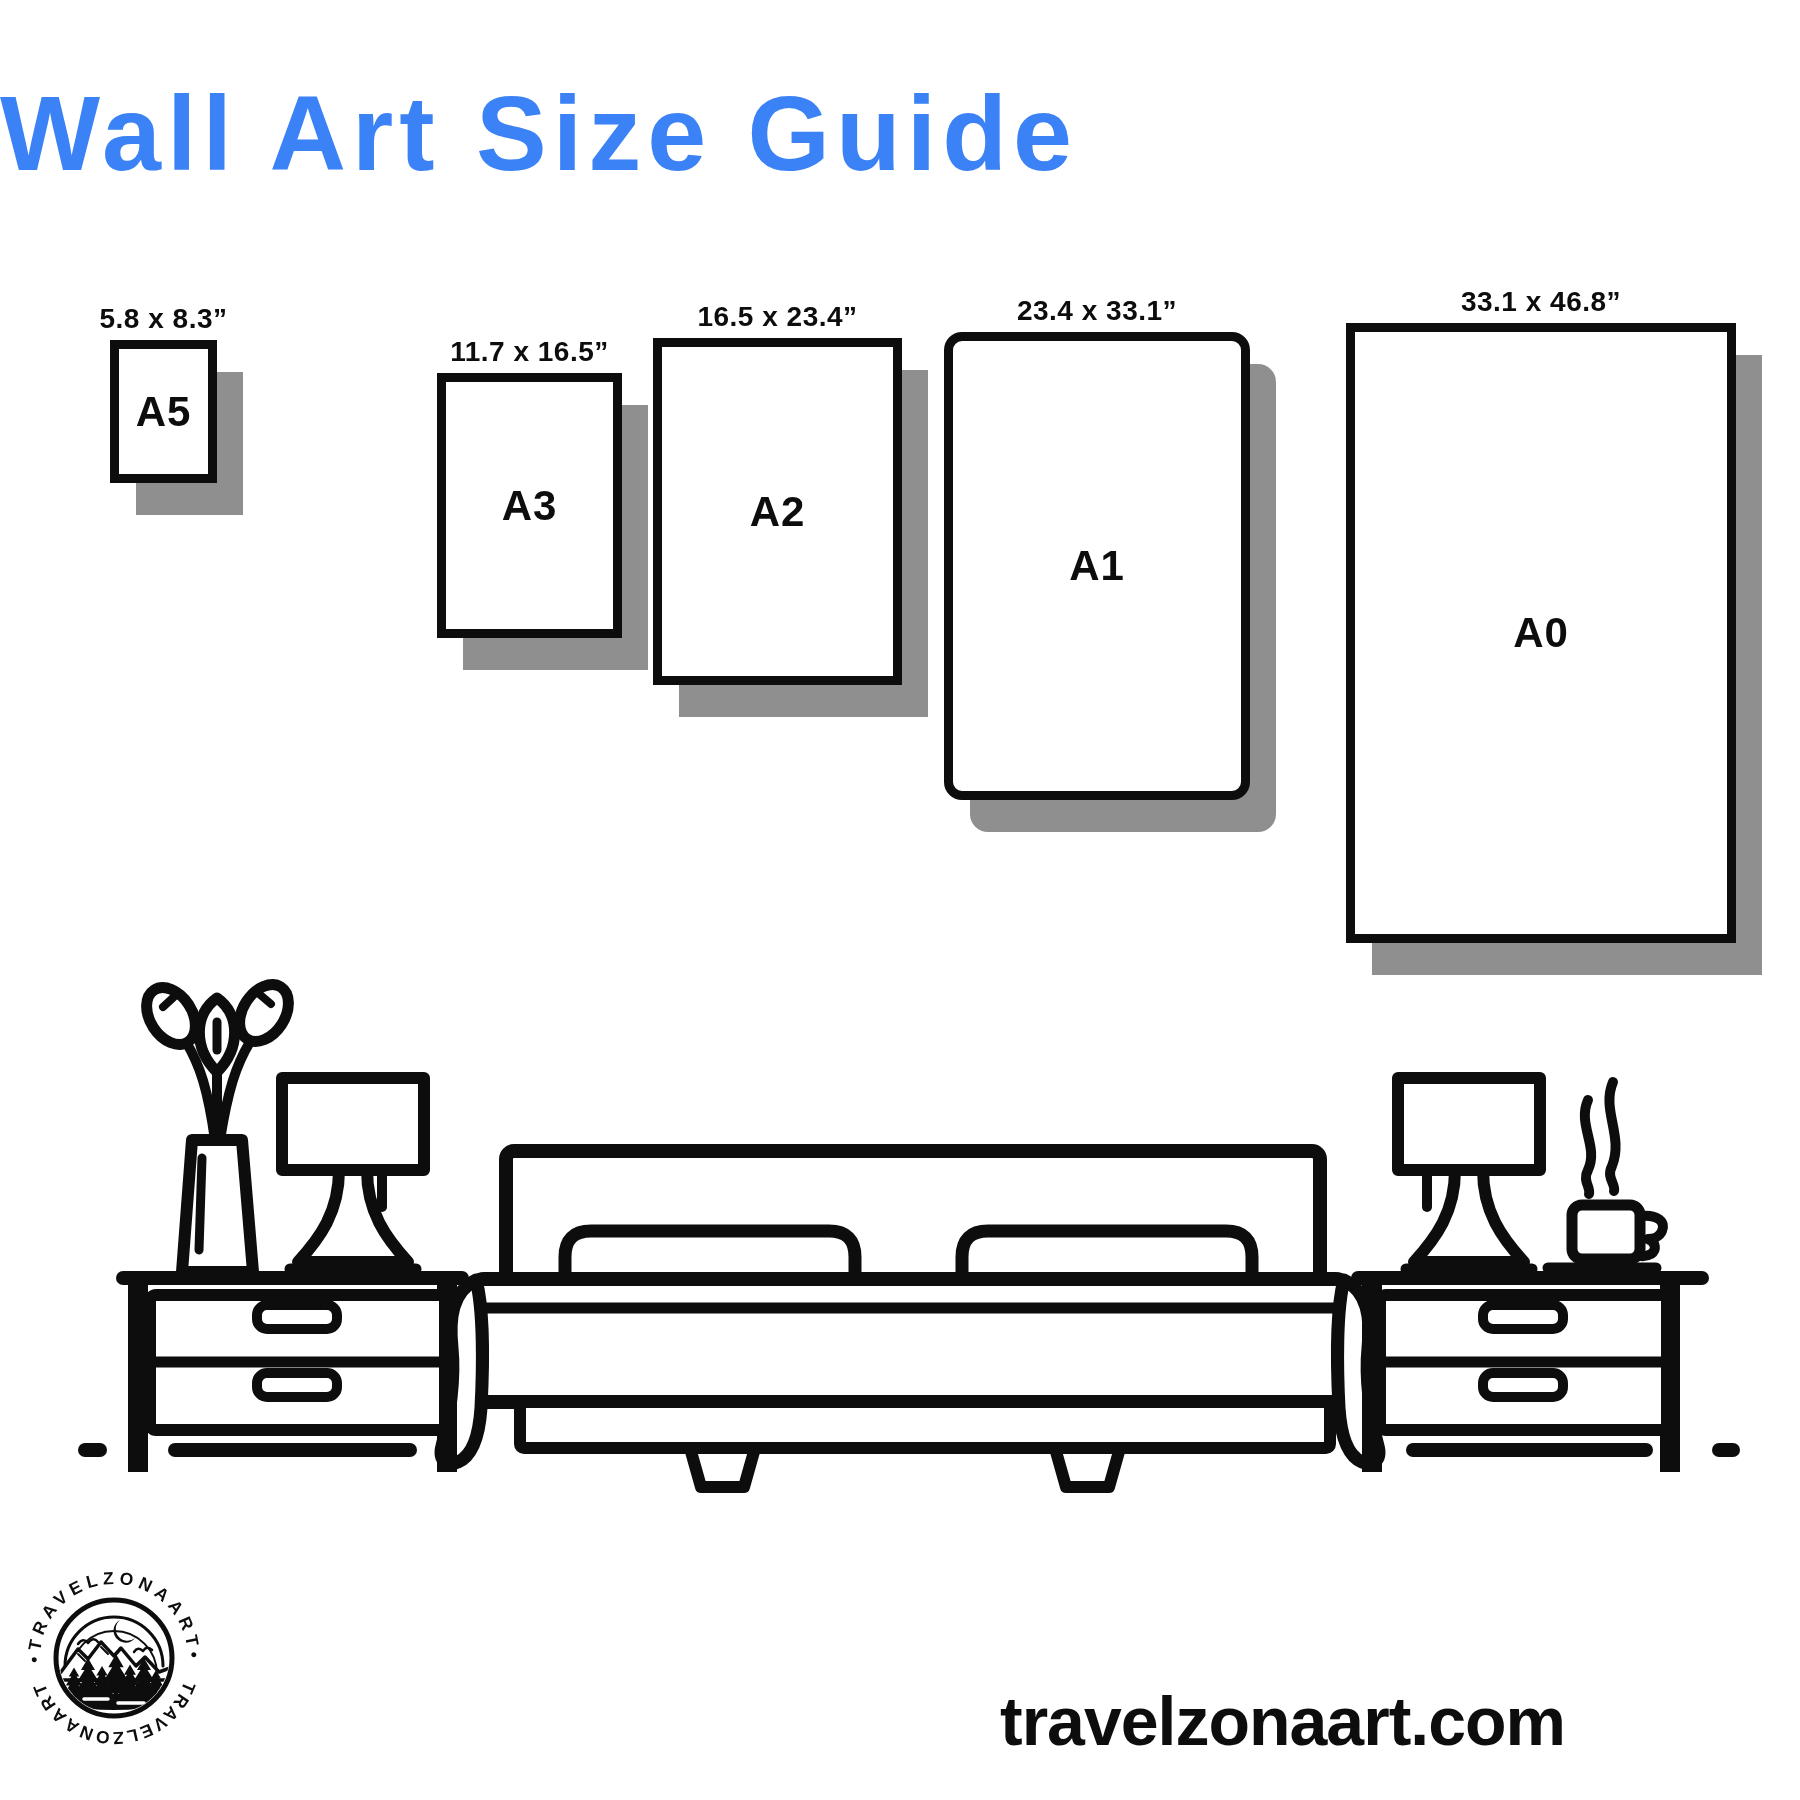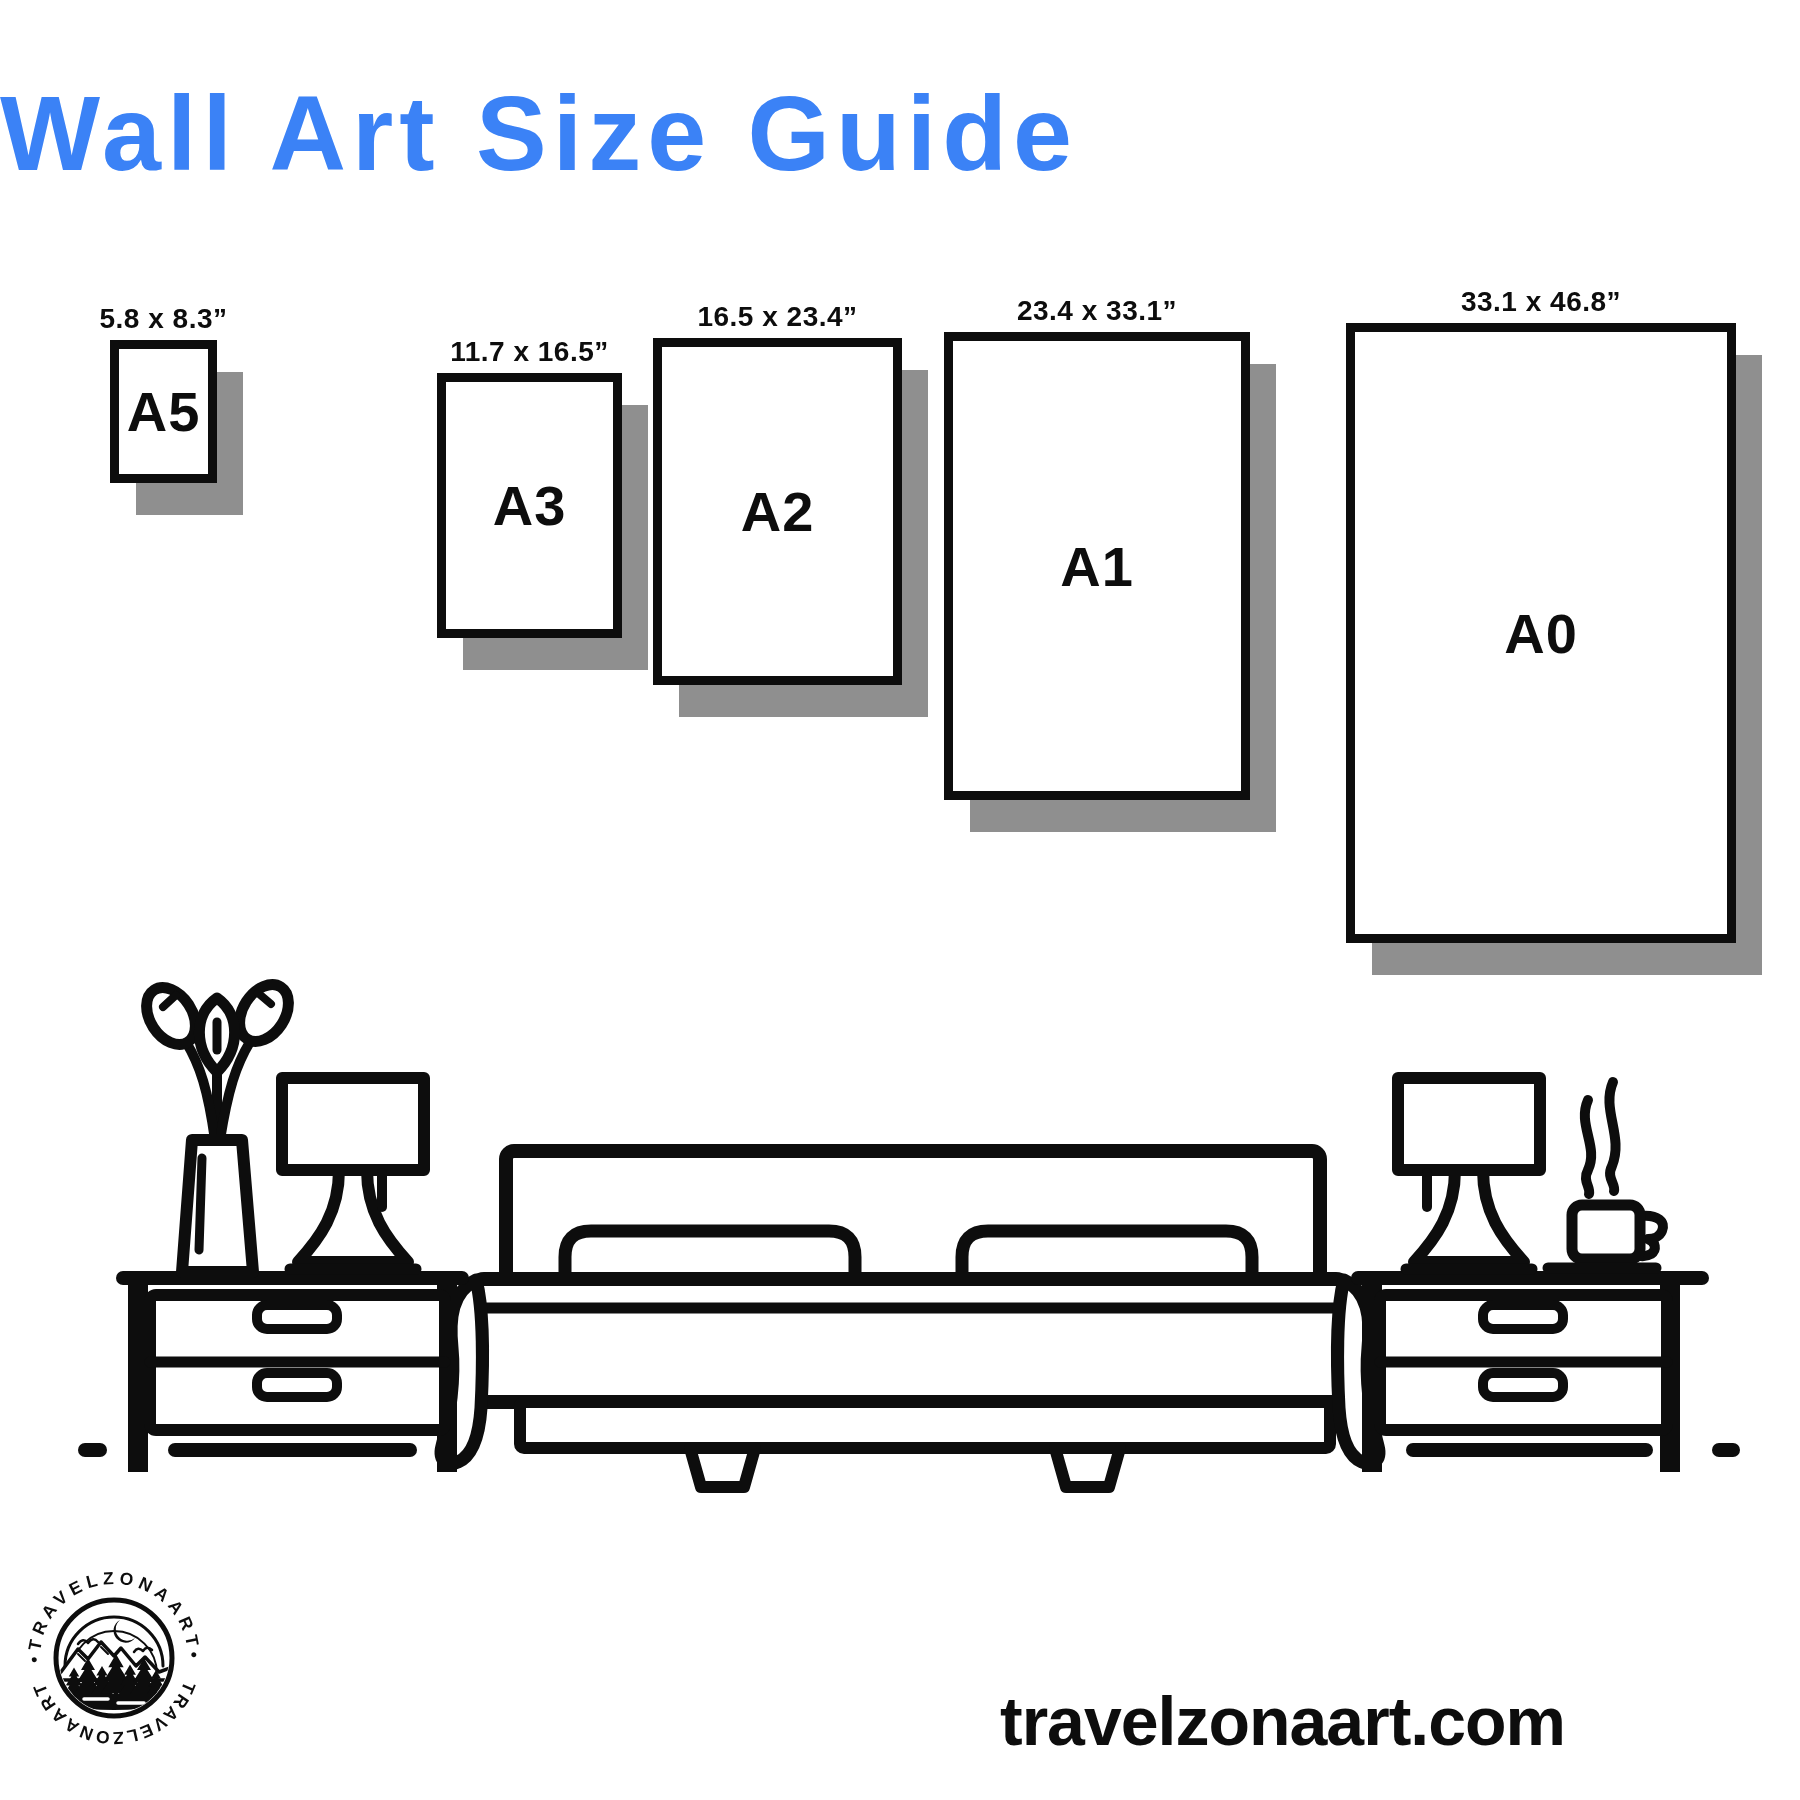--- a/index.html
+++ b/index.html
@@ -4,29 +4,29 @@
 <style>
   html,body{margin:0;padding:0;background:#ffffff;}
   body{width:1800px;height:1800px;font-family:"Liberation Sans",sans-serif;color:#0d0d0d;}
   .poster{position:relative;width:1800px;height:1800px;background:#ffffff;overflow:hidden;}
 
   .title{position:absolute;top:58px;left:0;width:1651px;text-align:left;
          font-size:106px;line-height:150px;font-weight:bold;letter-spacing:6px;color:#3b82f6;}
 
   .frame{position:absolute;box-sizing:border-box;background:#ffffff;border:9px solid #0d0d0d;
          box-shadow:26px 32px 0 0 #8f8f8f;display:flex;align-items:center;justify-content:center;}
-  .frame .code{font-weight:bold;font-size:56px;letter-spacing:1px;}
+  .frame .code{font-weight:bold;font-size:42px;letter-spacing:1px;}
   .frame .dims{position:absolute;left:50%;top:-46px;transform:translateX(-50%);
                white-space:nowrap;font-weight:bold;font-size:28px;letter-spacing:0.5px;}
 
   .f-a5{left:110px;top:340px;width:107px;height:143px;}
   .f-a4{left:258px;top:340px;width:152px;height:187px;}
   .f-a3{left:437px;top:340px;width:185px;height:265px;margin-top:33px;}
   .f-a2{left:653px;top:338px;width:249px;height:347px;}
-  .f-a1{left:944px;top:332px;width:306px;height:468px;}
+  .f-a1{left:944px;top:332px;width:306px;height:468px;border-radius:18px;}
   .f-a0{left:1302px;top:323px;width:390px;height:620px;margin-left:44px;}
 
   .scene{position:absolute;left:50px;top:970px;width:1700px;height:540px;}
   .scene path,.scene rect,.scene line,.scene ellipse{vector-effect:none;}
 
   .logo{position:absolute;left:22px;top:1566px;width:184px;height:184px;}
 
   .website{position:absolute;left:1000px;top:1682px;font-size:68px;font-weight:bold;
            letter-spacing:-1px;white-space:nowrap;color:#0d0d0d;}
 </style>

